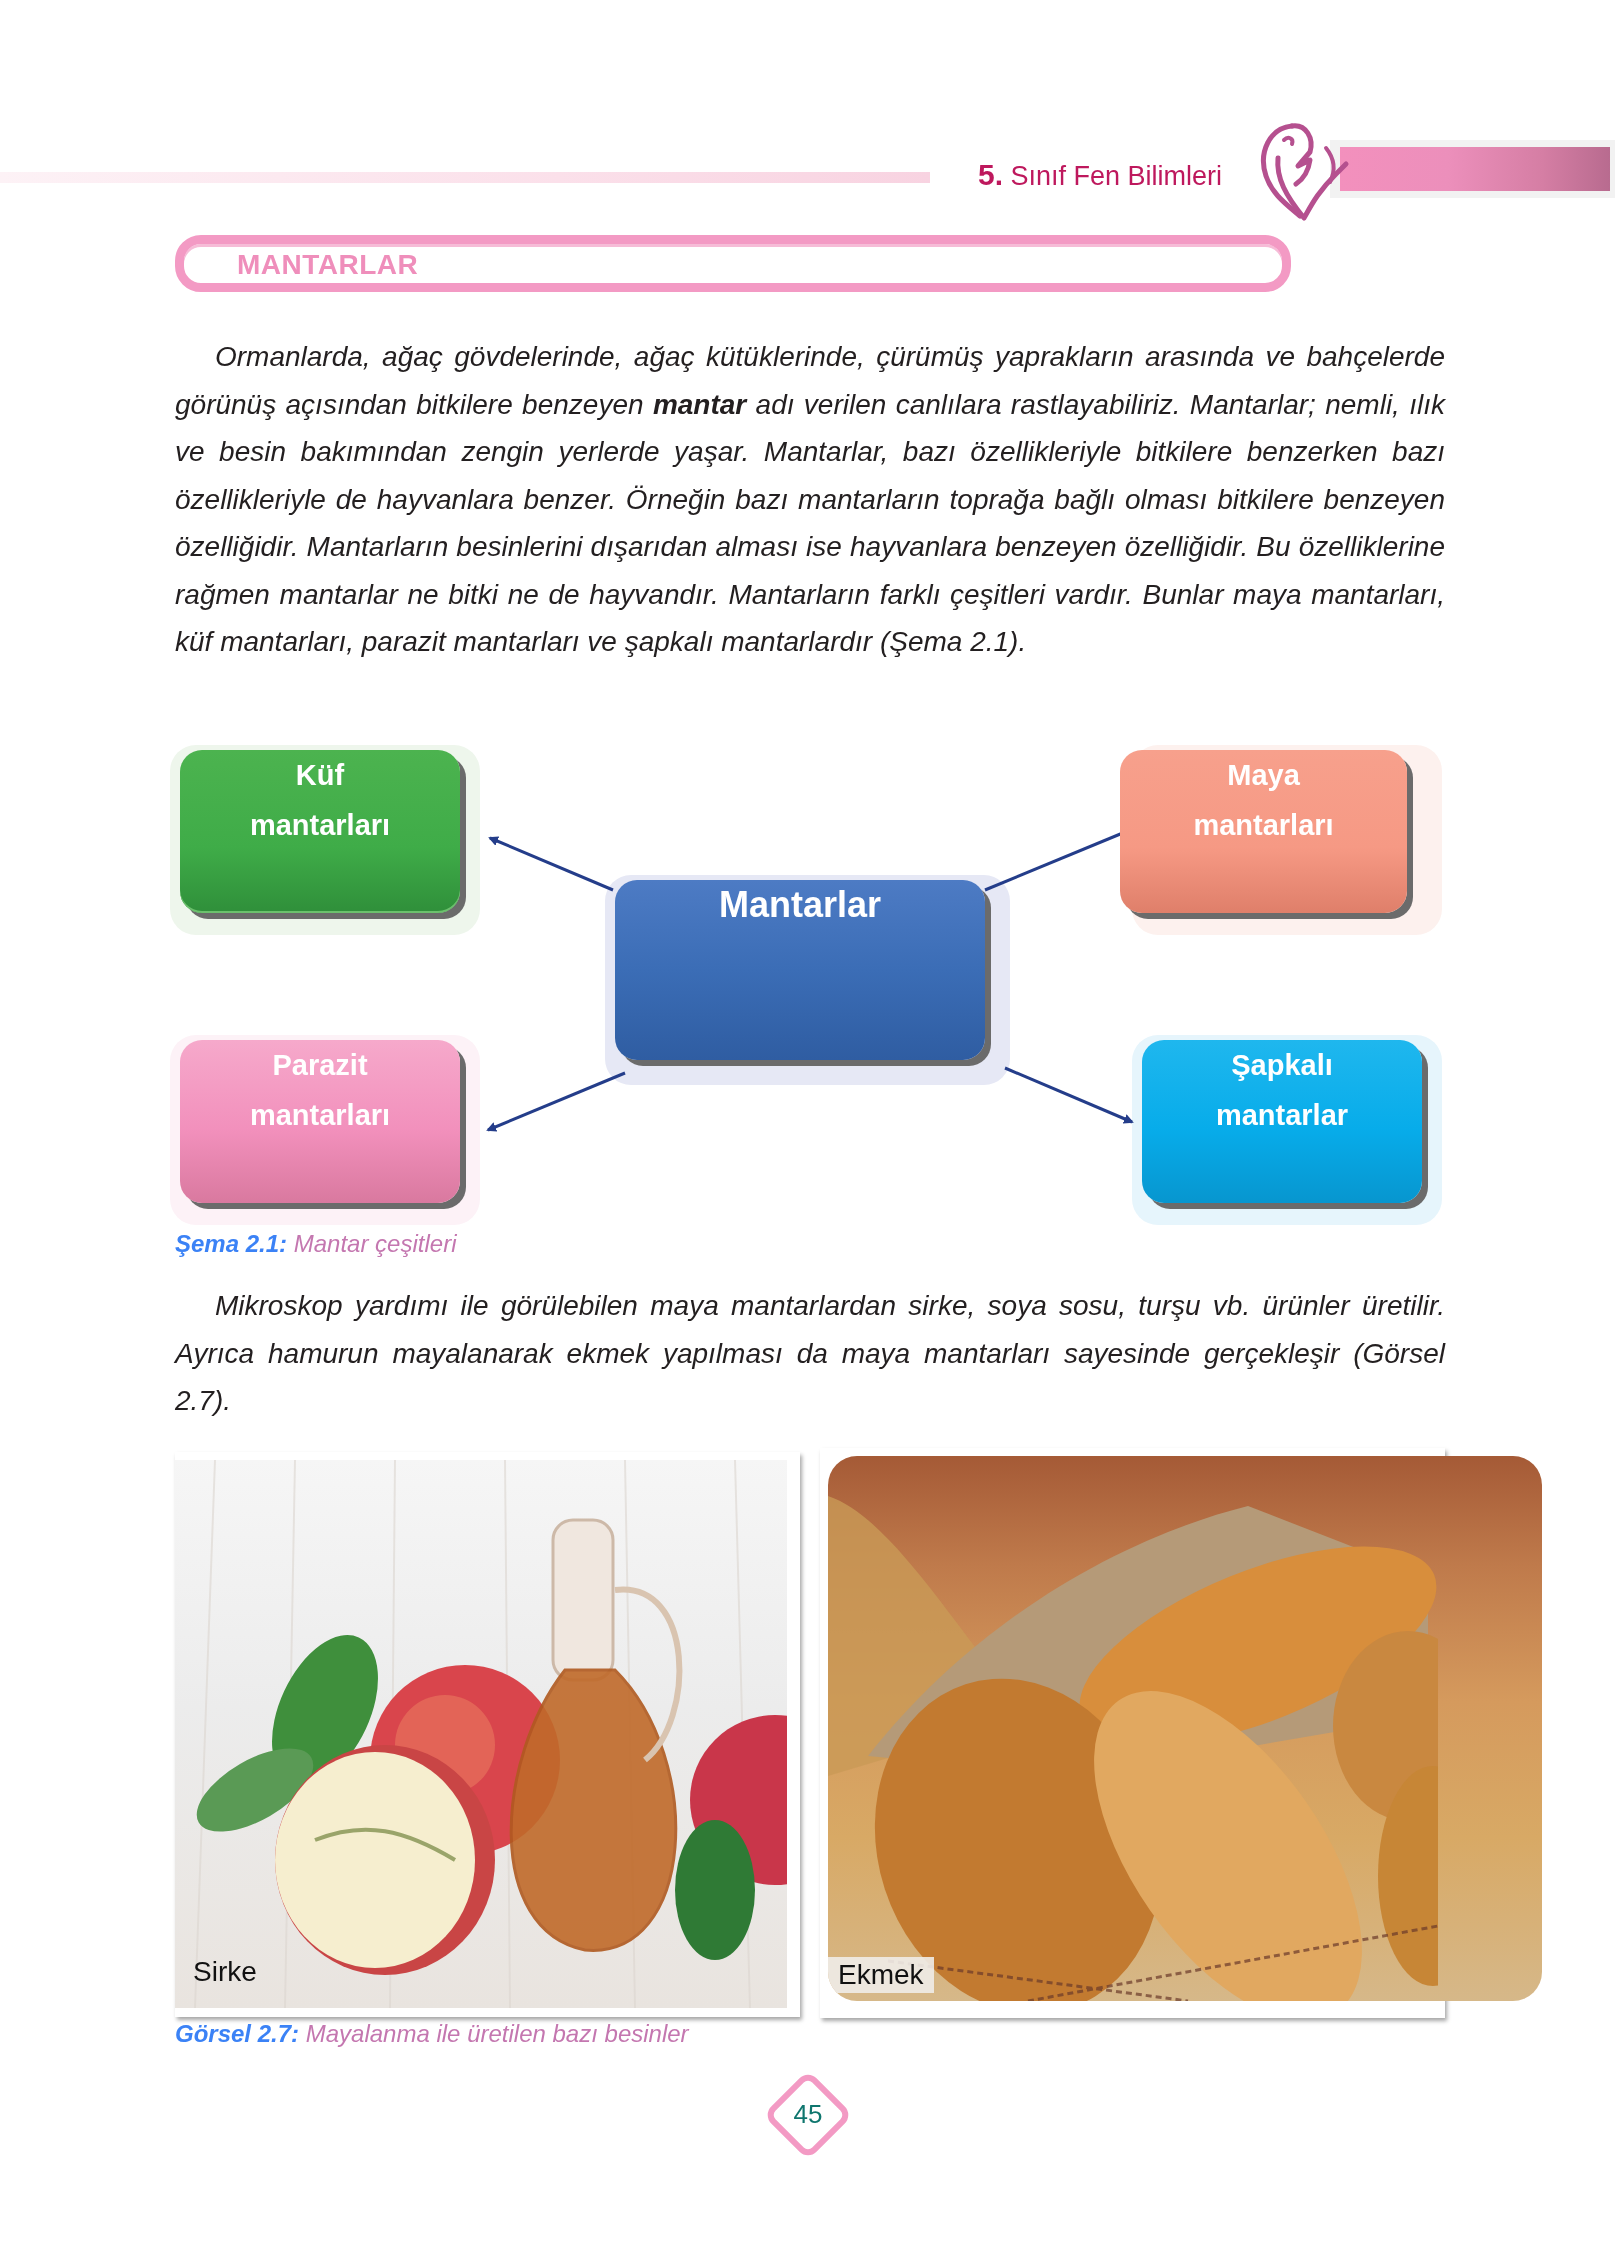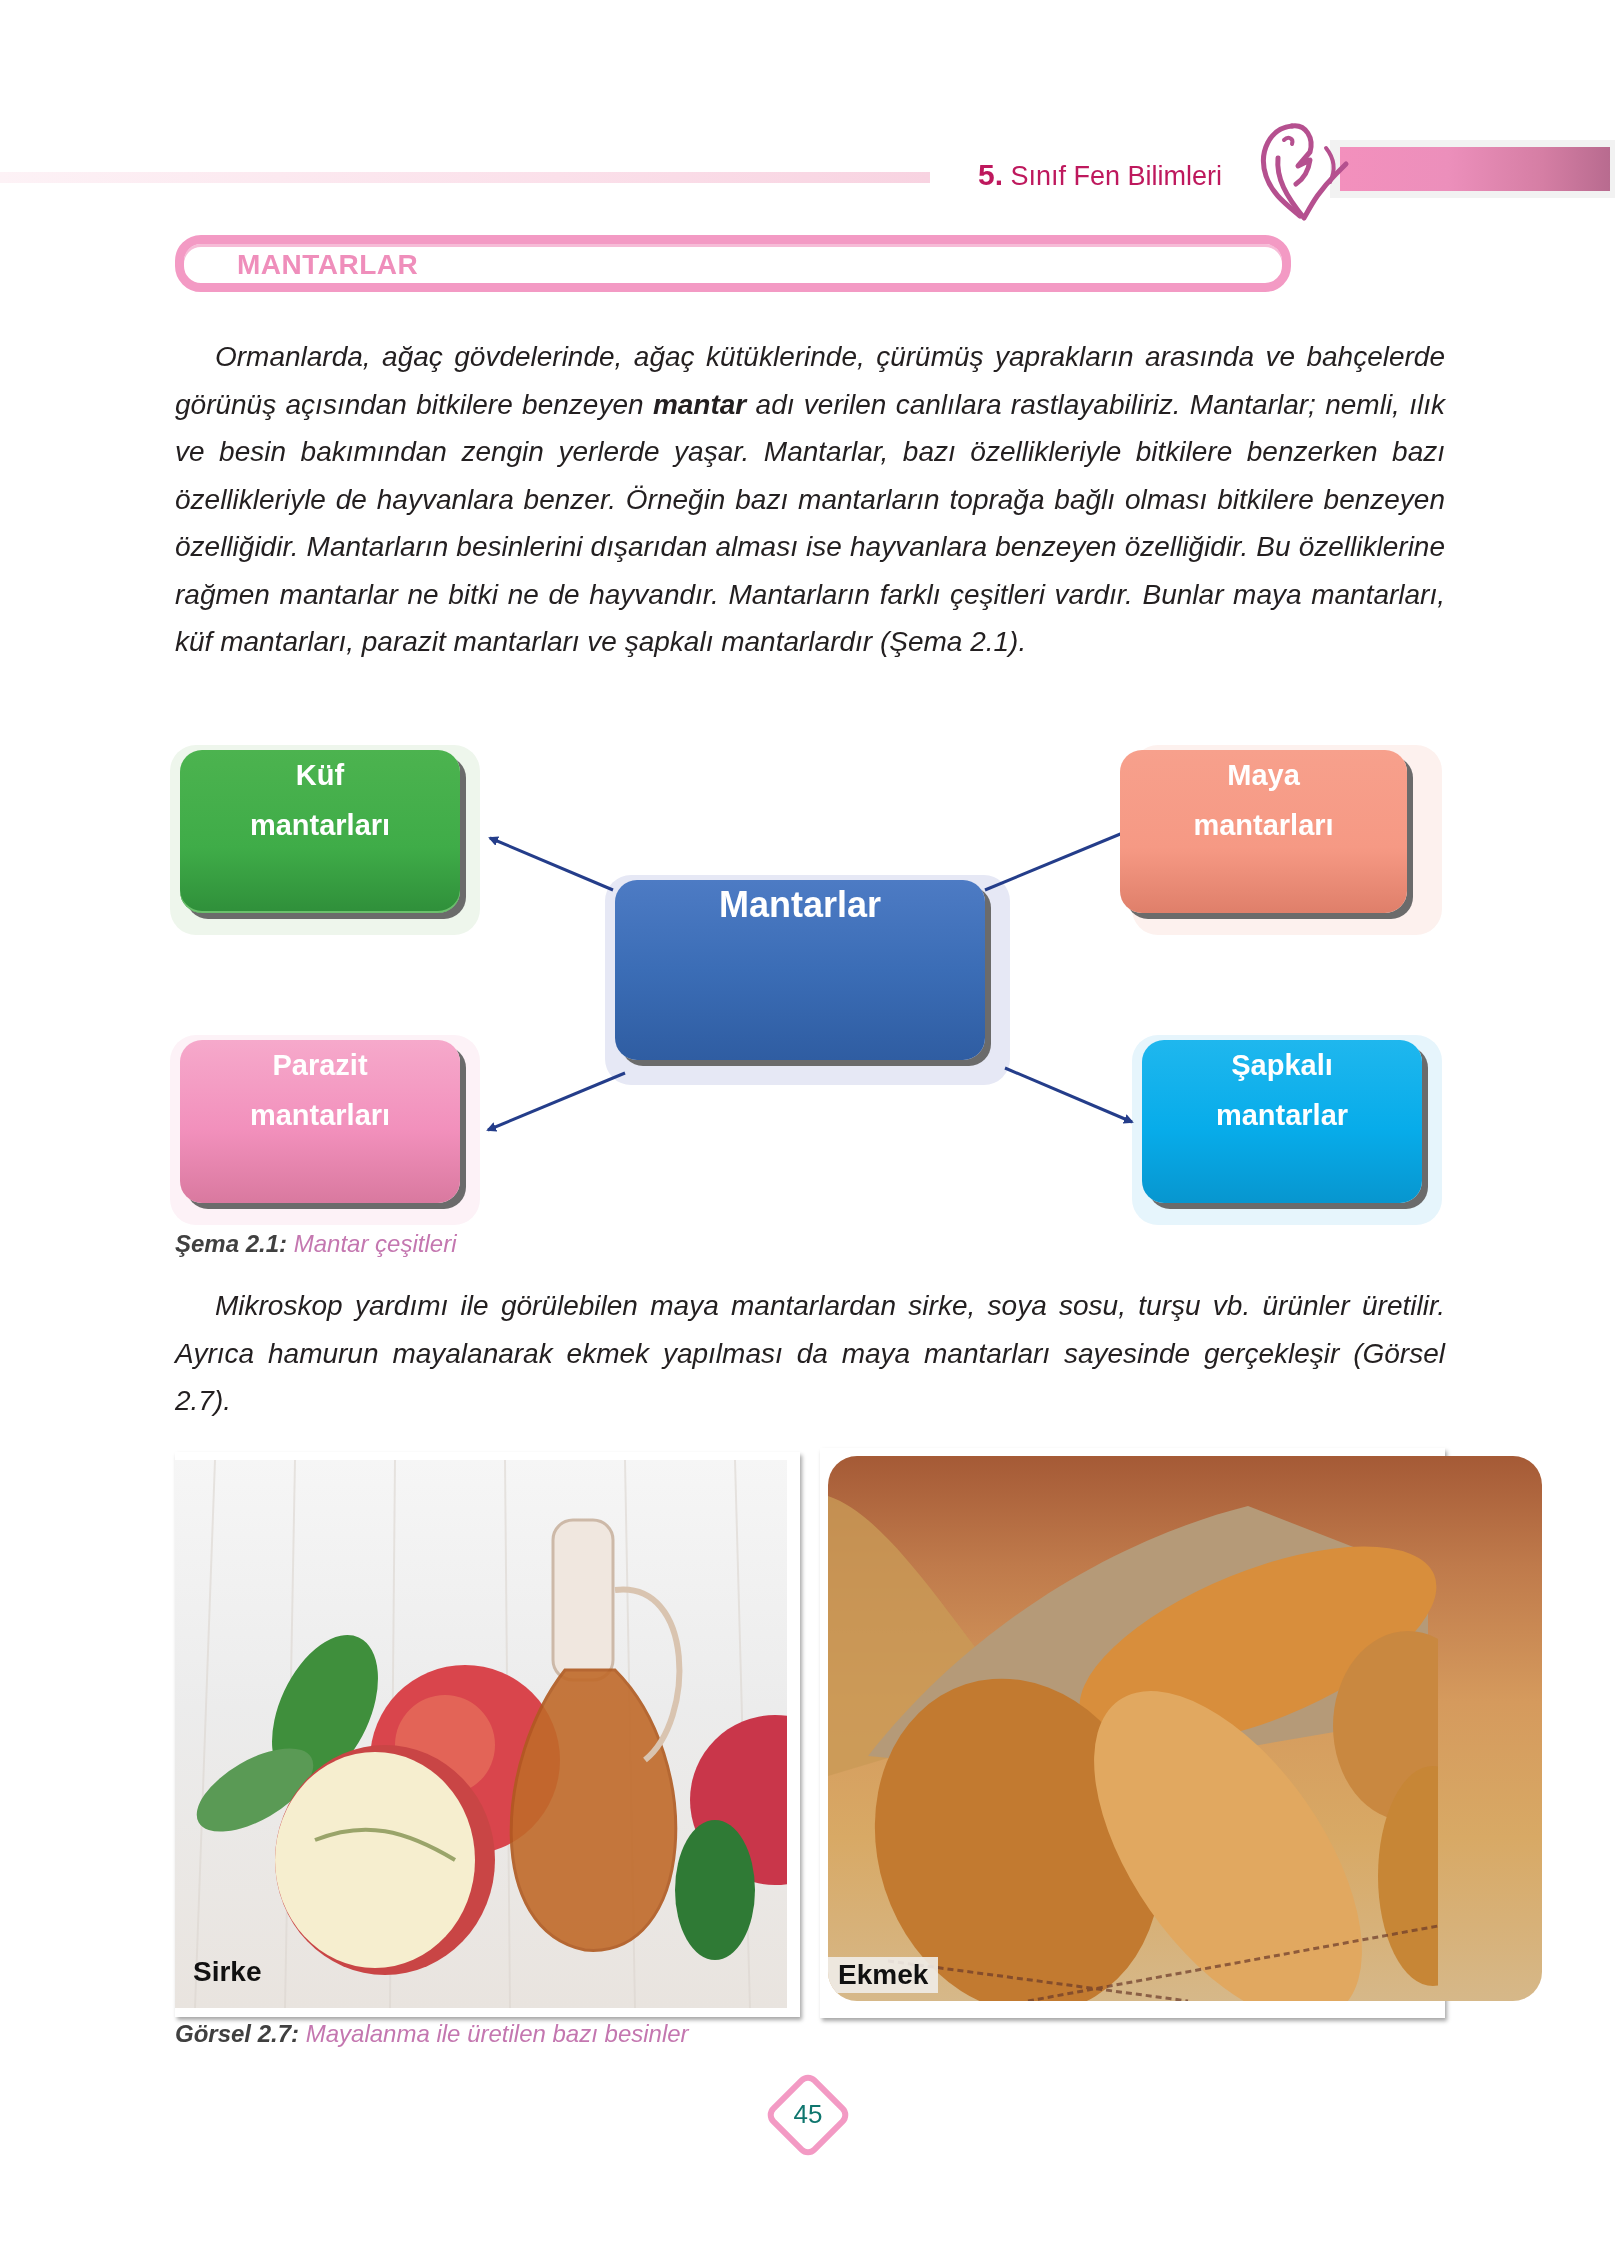--- a/index.html
+++ b/index.html
@@ -30,31 +30,31 @@
   .g-maya{left:1132px;top:745px;width:310px;height:190px;background:#fdf1ee;}
   .n-center{left:615px;top:880px;width:370px;height:180px;background:linear-gradient(180deg,#4d7bc4 0%,#3b6db6 50%,#2f5da2 100%);box-shadow:6px 6px 0 #6b6b6b;}
   .n-center span{font-size:36px;}
   .g-center{left:605px;top:875px;width:405px;height:210px;background:#e6e8f5;}
   .n-parazit{left:180px;top:1040px;width:280px;height:163px;background:linear-gradient(180deg,#f6a9cb 0%,#f290bc 55%,#d9799f 100%);box-shadow:6px 6px 0 #6b6b6b;}
   .g-parazit{left:170px;top:1035px;width:310px;height:190px;background:#fdf2f7;}
   .n-sapkali{left:1142px;top:1040px;width:280px;height:163px;background:linear-gradient(180deg,#1fb7ee 0%,#07acea 55%,#0796cf 100%);box-shadow:6px 6px 0 #6b6b6b;}
   .g-sapkali{left:1132px;top:1035px;width:310px;height:190px;background:#e6f5fc;}
   .arrows{left:0;top:0;width:1615px;height:2245px;pointer-events:none;}
   .caption{font-size:24px;font-style:italic;color:#c477b0;}
-  .caption b{font-weight:bold;color:#404040;}
+  .caption b{font-weight:bold;color:#3b82f6;}
   .cap1{left:175px;top:1230px;}
   .cap2{left:175px;top:2020px;}
   
   .photo-frame{position:absolute;background:#fff;box-shadow:2px 3px 4px rgba(0,0,0,0.35);}
   .ph-left{left:175px;top:1452px;width:625px;height:565px;}
   .ph-right{left:820px;top:1448px;width:625px;height:570px;}
   .photo{position:absolute;overflow:hidden;}
   .photo-l{left:0;top:8px;width:612px;height:548px;background:linear-gradient(180deg,#f6f6f6 0%,#ececec 45%,#e9e4df 100%);}
   .photo-r{left:8px;top:8px;width:714px;height:545px;background:linear-gradient(180deg,#a55a36 0%,#bf7a4b 20%,#d59a5d 45%,#d8a965 70%,#d6b889 100%);border-radius:29px;}
-  .photo-label{position:absolute;font-size:28px;color:#111;padding:2px 10px;font-weight:bold;}
+  .photo-label{position:absolute;font-size:28px;color:#111;padding:2px 10px;}
   .lbl-l{left:8px;bottom:18px;}
   .lbl-r{left:0px;bottom:8px;background:rgba(240,236,232,0.9);}
   
   .pgnum-wrap{left:758px;top:2065px;width:100px;height:100px;}
   .pgnum-diamond{position:absolute;left:18px;top:18px;width:64px;height:64px;border:6px solid #f39ac4;border-radius:12px;transform:rotate(45deg);box-sizing:border-box;}
   .pgnum{position:absolute;left:0;top:34px;width:100px;text-align:center;font-size:26px;color:#0f766e;}
 </style>
 </head>
 <body>
 

